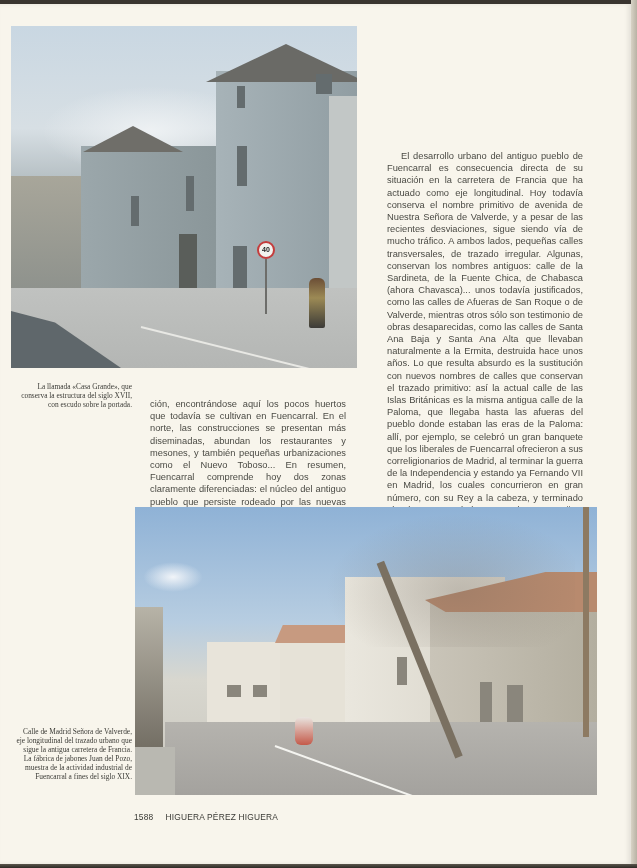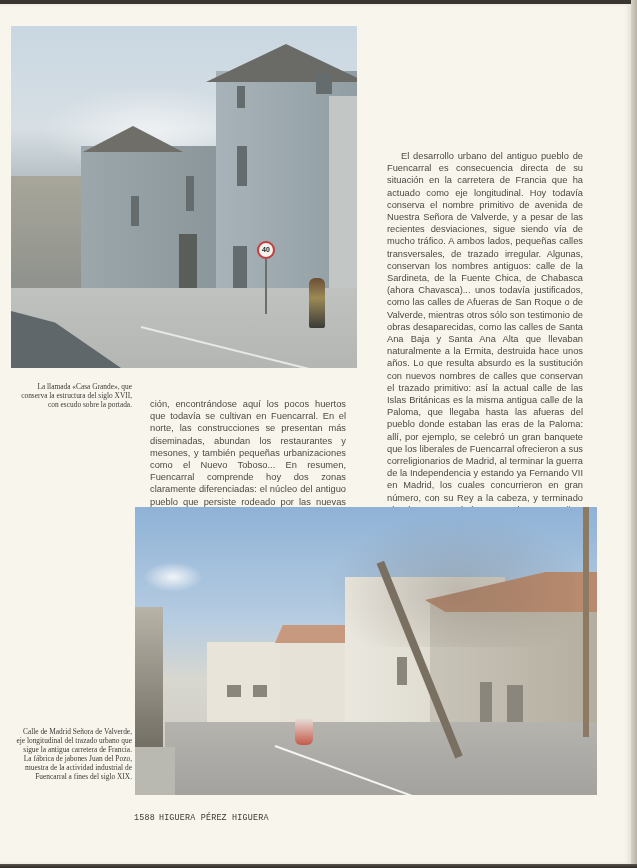--- a/index.html
+++ b/index.html
@@ -81,21 +81,21 @@
   }
   .col p { margin: 16px; }
   .col-right { left: 371px; top: 134px; width: 228px; }
   .col-left-cont { left: 134px; top: 382px; width: 228px; }
   .col-right p { text-indent: 14px; }
 
   .folio {
     position: absolute; left: 134px; top: 812px;
     font-size: 8.4px; color: #3a3a35; letter-spacing: 0.2px;
   }
-  .folio span { margin-right: 4px; font-family: Liberation Mono, monospace; }
+  .folio span { margin-right: 12px; }
   .watermark {
     position: absolute; left: 460px; top: 836px;
     font-family: "DejaVu Sans", sans-serif; font-weight: bold; font-size: 20px;
     color: #f4f1e8;
     text-shadow: 0 0 1px #c8c4b8, 1px 1px 0 #bdb8ab, -1px -1px 0 #e0dccf;
     letter-spacing: -0.3px;
     margin-top: 48px;
   }
 </style>
 </head>

